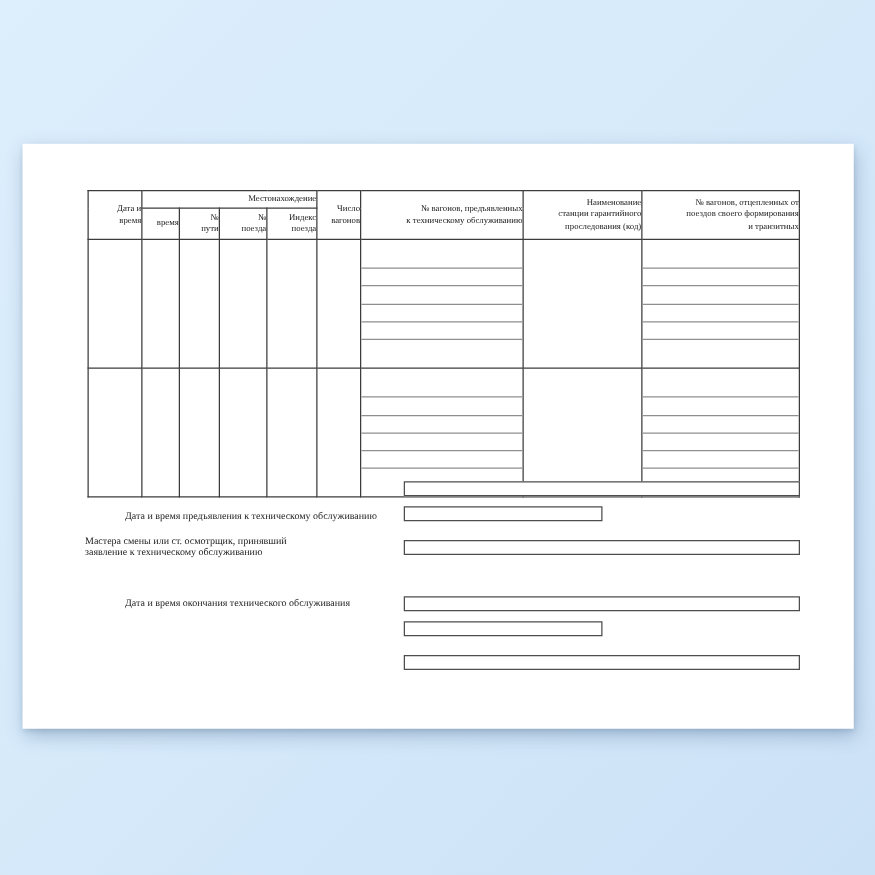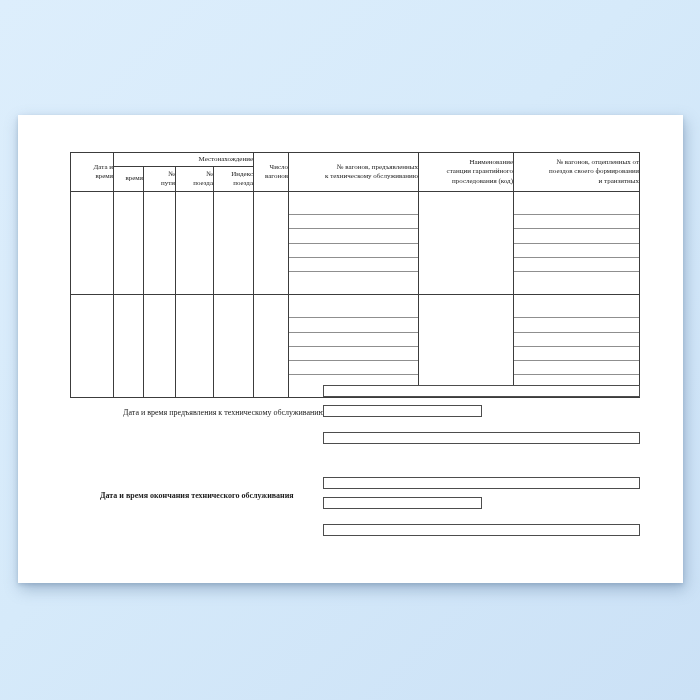--- a/index.html
+++ b/index.html
@@ -138,26 +138,28 @@
             <div class="line"></div><div class="line"></div><div class="line"></div>
             <div class="line"></div><div class="line"></div><div class="line"></div>
           </div>
         </td>
       </tr>
     </tbody>
       </table>
 
     <div class="entry-box wide" style="left:305px;top:270px;"></div>
 
-    <div class="form-label" style="left:82px;top:294px;margin-left:23px;">Дата и время предъявления к техническому обслуживанию</div>
+    <div class="form-label" style="left:82px;top:294px;">Дата и время предъявления к техническому обслуживанию</div>
     <div class="entry-box short" style="left:305px;top:290px;"></div>
 
+    <div class="form-label" style="left:50px;top:314px;">Мастера смены или ст. осмотрщик, принявший
+заявление к техническому обслуживанию</div>
     <div class="entry-box wide" style="left:305px;top:317px;"></div>
 
     <div class="entry-box wide" style="left:305px;top:362px;"></div>
 
-    <div class="form-label" style="left:82px;top:377px;font-weight:bold;">Дата и время окончания технического обслуживания</div>
+    <div class="form-label" style="left:82px;top:364px;">Дата и время окончания технического обслуживания</div>
     <div class="entry-box short" style="left:305px;top:382px;"></div>
 
     <div class="entry-box wide" style="left:305px;top:409px;"></div>
 
   </div>
 </div>
 
 </body></html>

